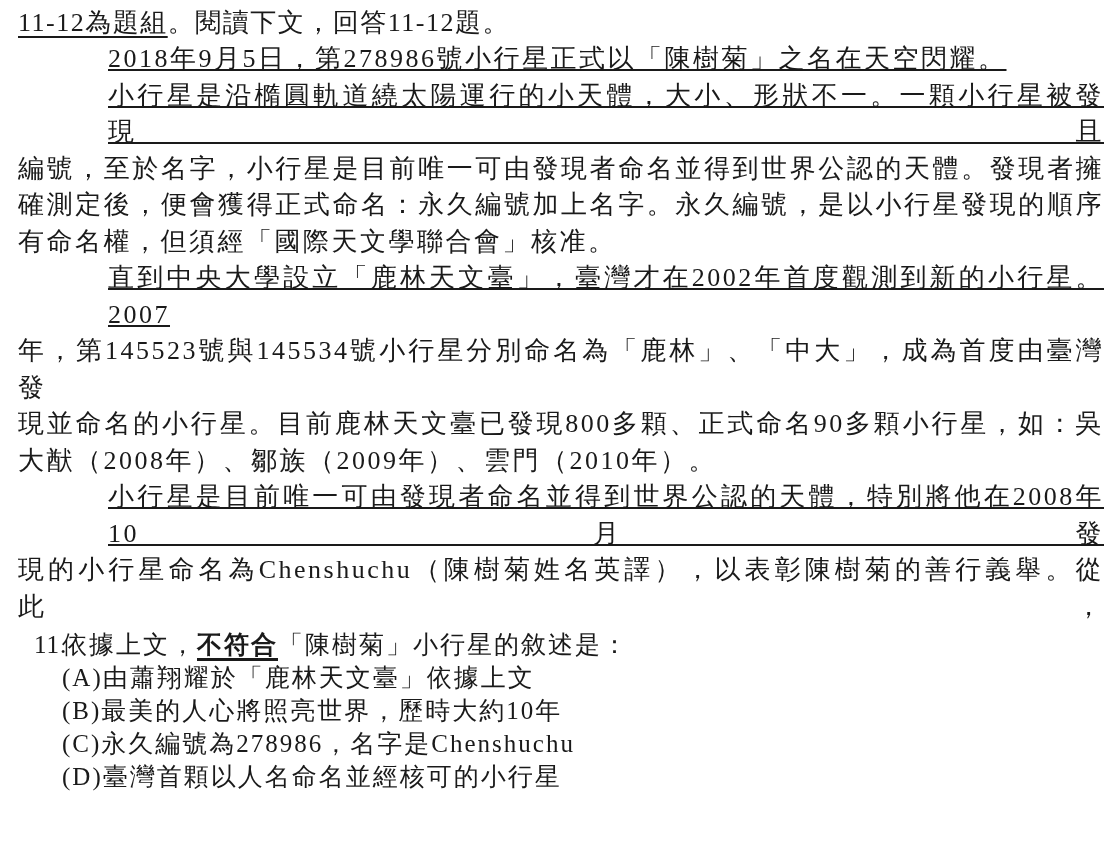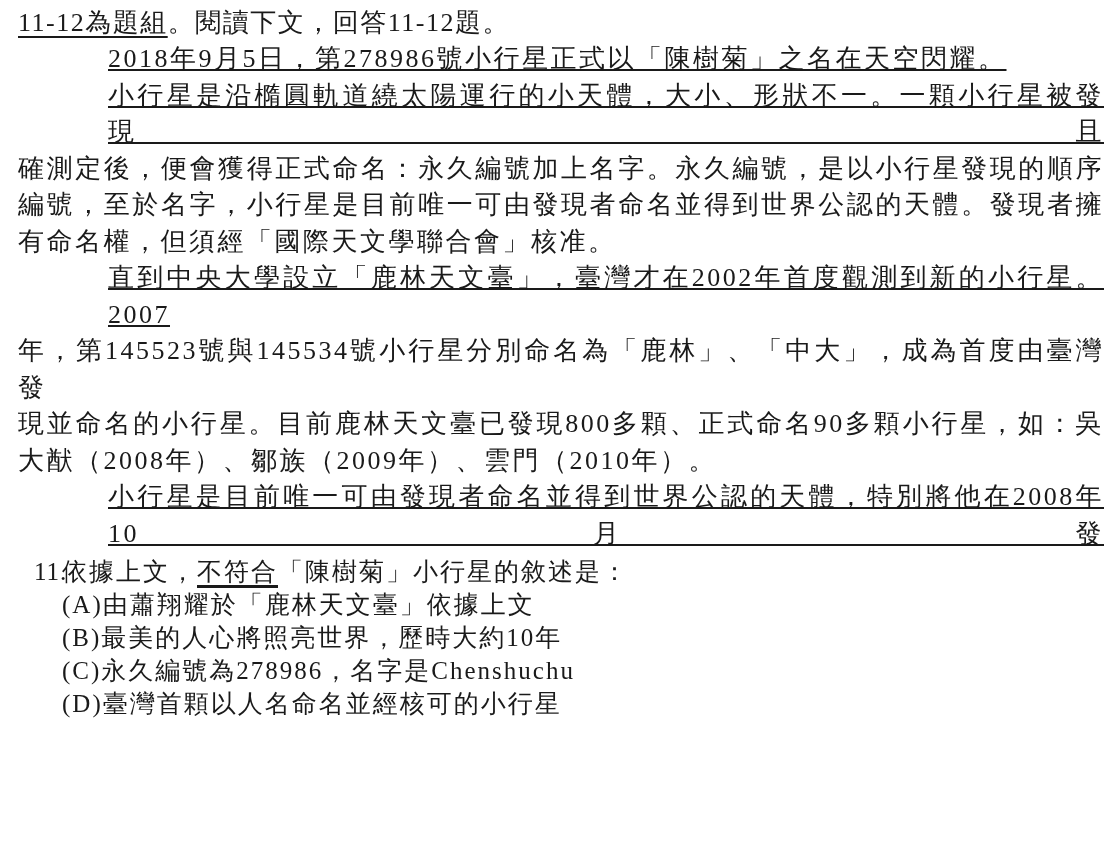--- a/index.html
+++ b/index.html
@@ -65,21 +65,21 @@
     line-height: 33px;
     letter-spacing: 1px;
   }
   .q-stem {
     font-size: 25px;
     line-height: 33px;
     letter-spacing: 2px;
     white-space: nowrap;
   }
   .q-stem .emph {
-    font-weight: normal;
+    font-weight: bold;
     text-decoration: underline;
     text-decoration-thickness: 2.5px;
     text-underline-offset: 5px;
   }
   .option {
     font-size: 25px;
     line-height: 33px;
     letter-spacing: 2px;
     white-space: nowrap;
   }
@@ -89,28 +89,29 @@
 
 <div class="doc">
 
   <div class="group-header">
     <span class="u">11-12為題組</span><span>。閱讀下文，回答11-12題。</span>
   </div>
 
   <div>
     <div class="passage-line indent">2018年9月5日，第278986號小行星正式以「陳樹菊」之名在天空閃耀。</div>
     <div class="passage-line indent justify">小行星是沿橢圓軌道繞太陽運行的小天體，大小、形狀不一。一顆小行星被發現且</div>
+    <div class="passage-line justify">編號，至於名字，小行星是目前唯一可由發現者命名並得到世界公認的天體。發現者擁</div>
     <div class="passage-line justify">確測定後，便會獲得正式命名：永久編號加上名字。永久編號，是以小行星發現的順序</div>
-    <div class="passage-line justify">編號，至於名字，小行星是目前唯一可由發現者命名並得到世界公認的天體。發現者擁</div>
     <div class="passage-line">有命名權，但須經「國際天文學聯合會」核准。</div>
     <div class="passage-line indent justify">直到中央大學設立「鹿林天文臺」，臺灣才在2002年首度觀測到新的小行星。2007</div>
     <div class="passage-line justify">年，第145523號與145534號小行星分別命名為「鹿林」、「中大」，成為首度由臺灣發</div>
     <div class="passage-line justify">現並命名的小行星。目前鹿林天文臺已發現800多顆、正式命名90多顆小行星，如：吳</div>
     <div class="passage-line">大猷（2008年）、鄒族（2009年）、雲門（2010年）。</div>
     <div class="passage-line indent justify">小行星是目前唯一可由發現者命名並得到世界公認的天體，特別將他在2008年10月發</div>
+    <div class="passage-line justify">現的小行星命名為Chenshuchu（陳樹菊姓名英譯），以表彰陳樹菊的善行義舉。從此，</div>
   </div>
 
   <div class="question">
     <span class="q-num">11.</span>
     <div class="q-stem">
       <span>依據上文，</span><span class="emph">不符合</span><span>「陳樹菊」小行星的敘述是：</span>
     </div>
     <div class="option">(A)由蕭翔耀於「鹿林天文臺」依據上文</div>
     <div class="option">(B)最美的人心將照亮世界，歷時大約10年</div>
     <div class="option">(C)永久編號為278986，名字是Chenshuchu</div>

